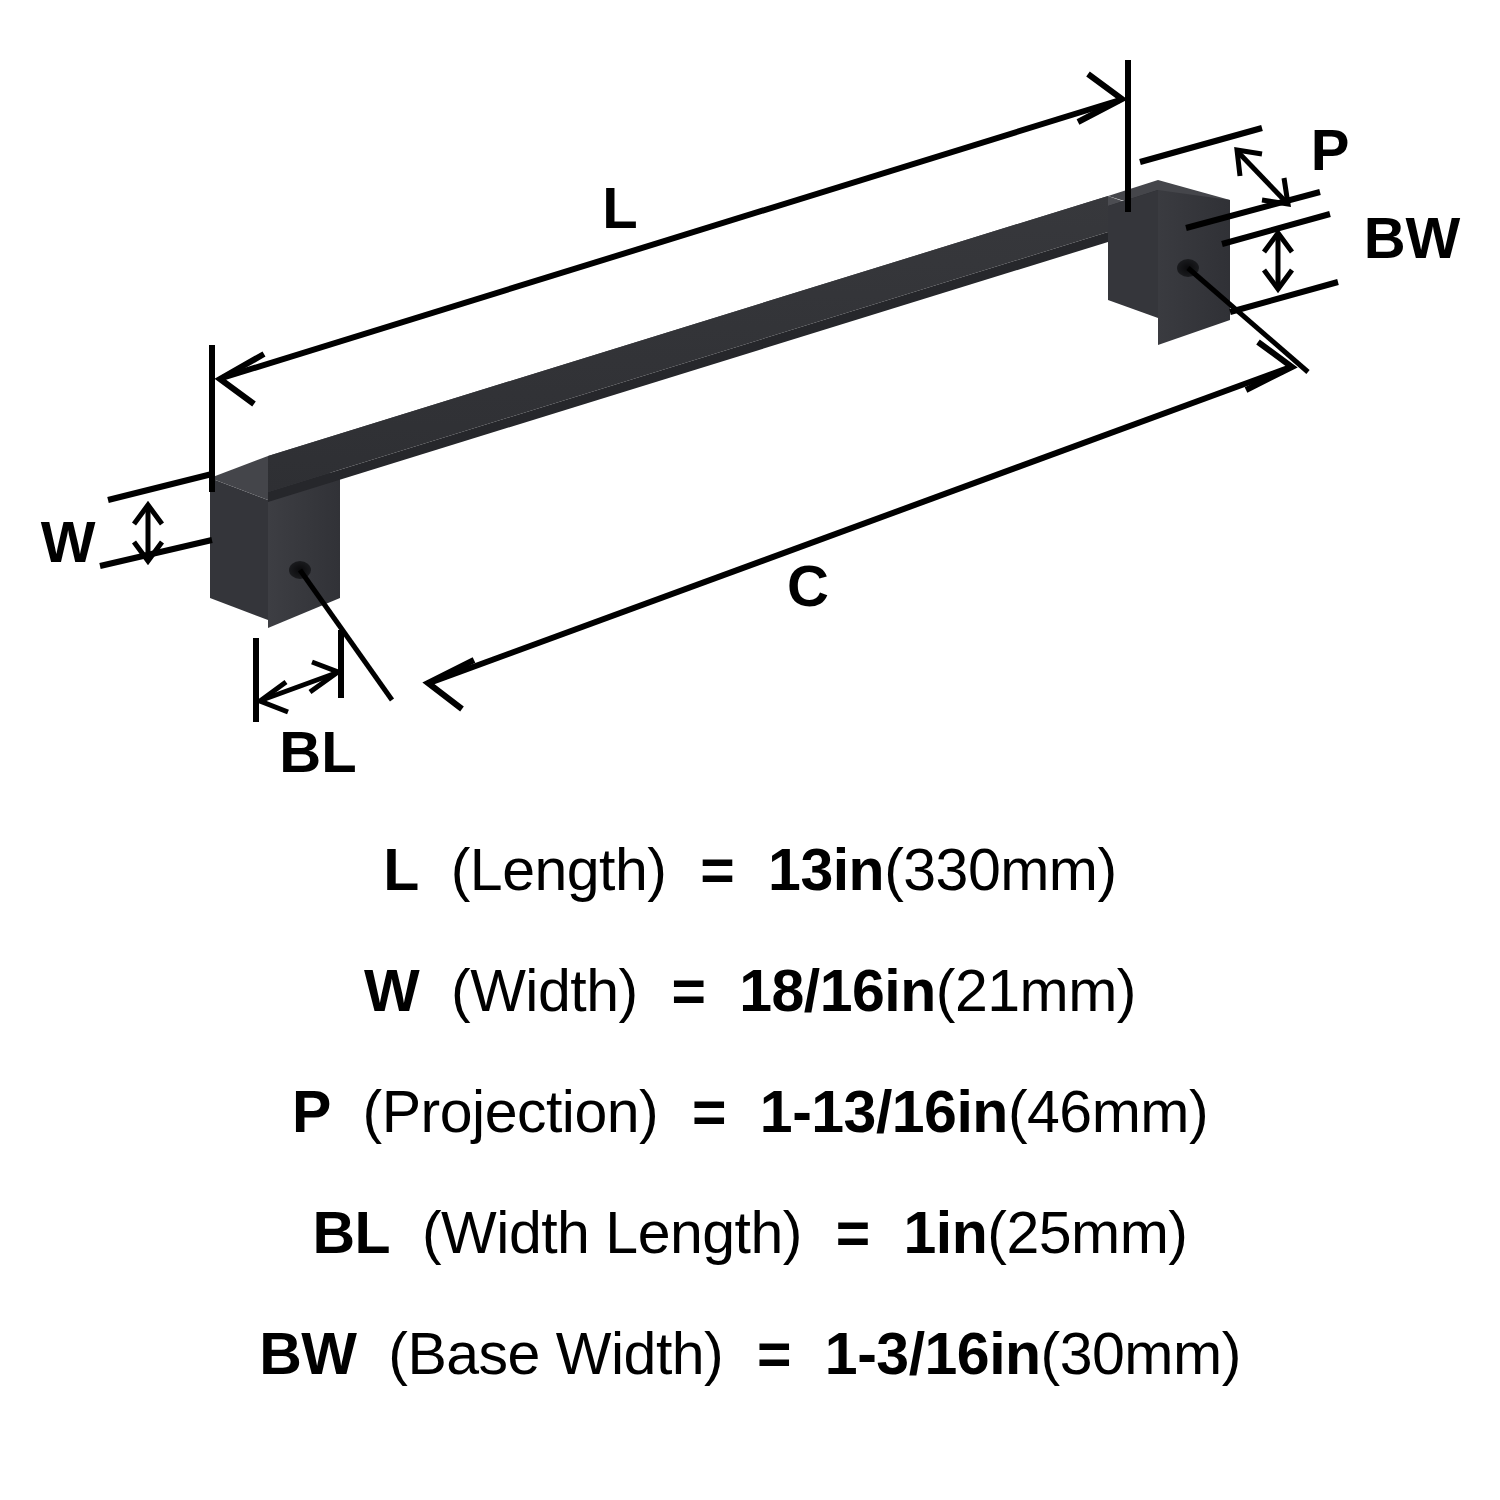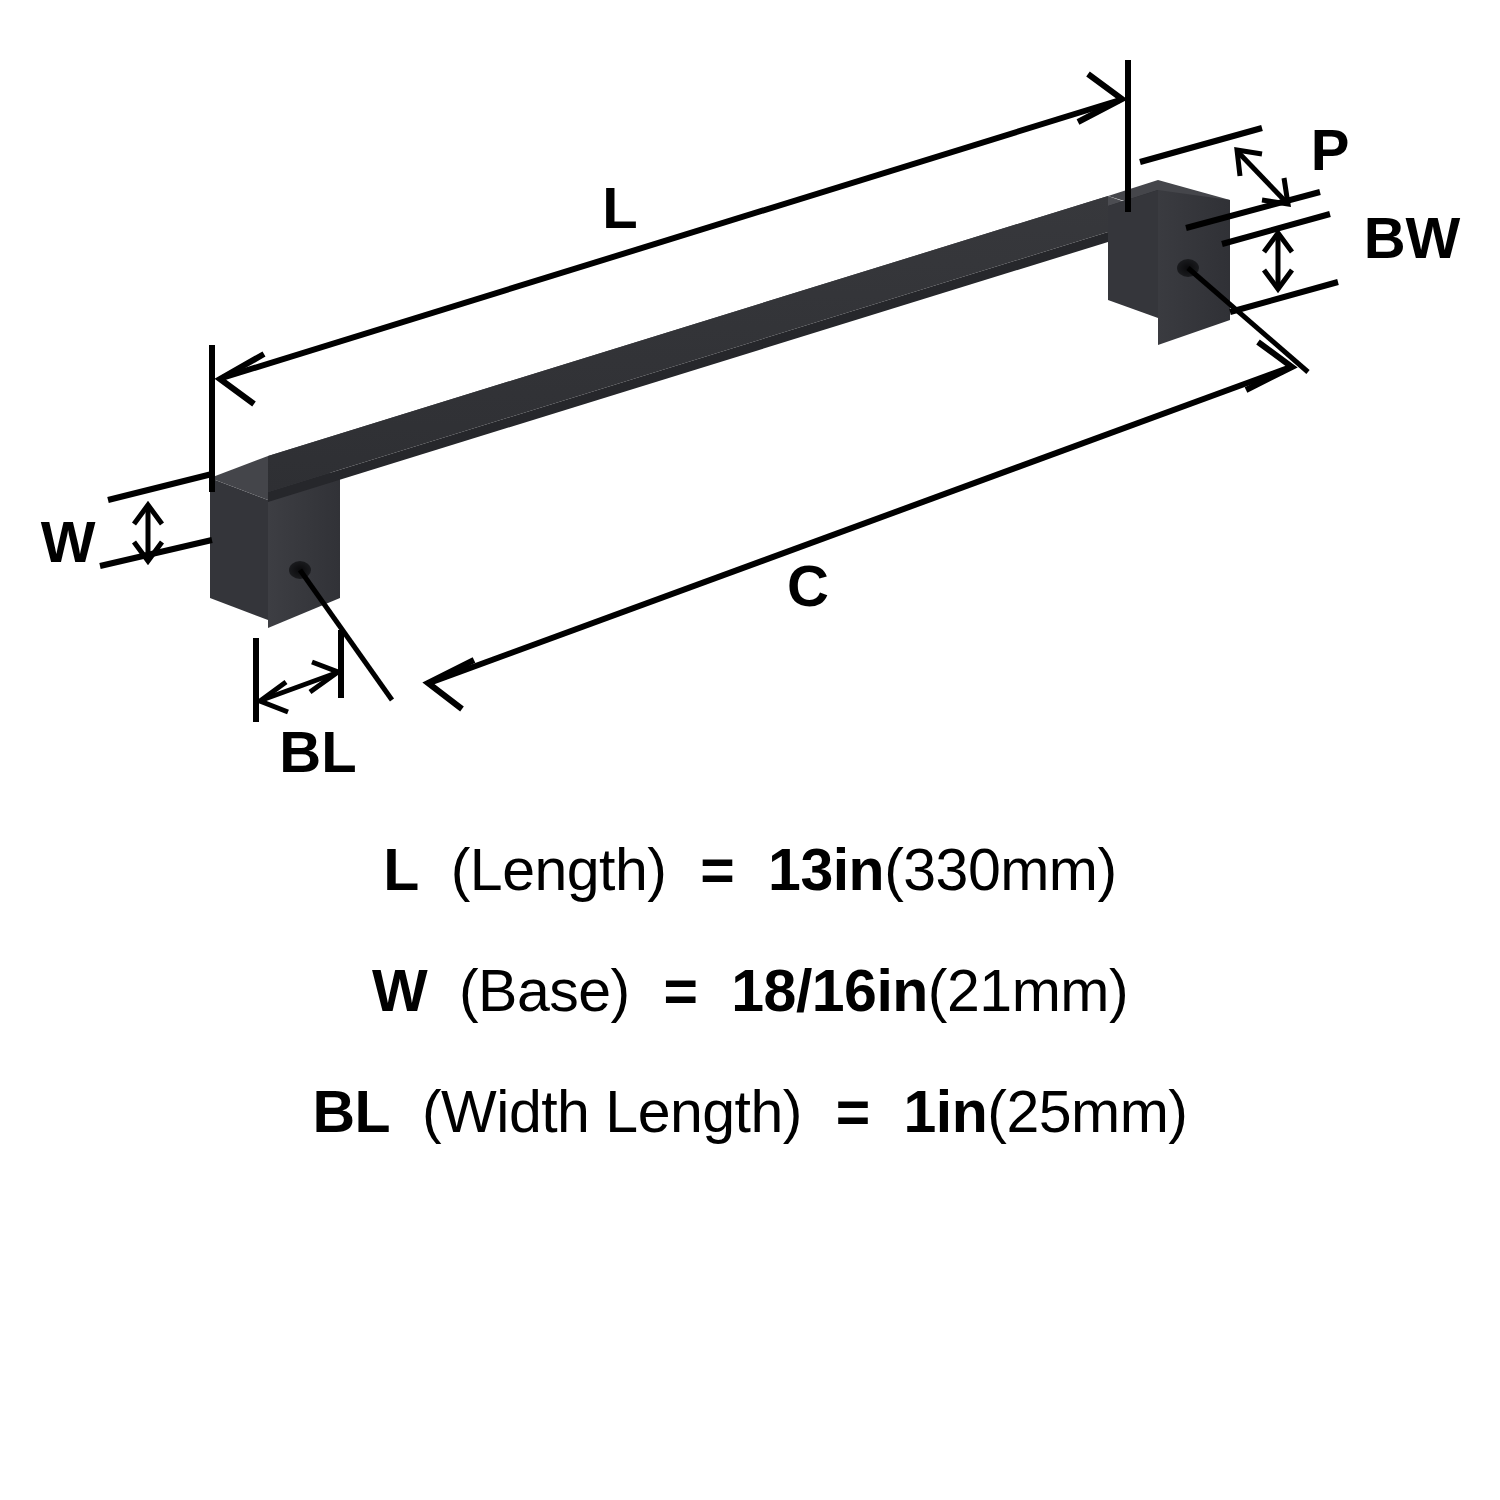--- a/index.html
+++ b/index.html
@@ -194,27 +194,39 @@
 <div id="spec-list">
   <div class="spec-row">
     <span class="spec-key">L</span>
     <span>&nbsp;</span><span class="spec-name">(Length)</span>
     <span>&nbsp;</span><span class="spec-eq">=</span>
     <span>&nbsp;</span><span class="spec-val">13in</span><span class="spec-metric">(330mm)</span>
   </div>
 
   <div class="spec-row">
     <span class="spec-key">W</span>
-    <span>&nbsp;</span><span class="spec-name">(Base)</span>
+    <span>&nbsp;</span><span class="spec-name">(Width)</span>
     <span>&nbsp;</span><span class="spec-eq">=</span>
     <span>&nbsp;</span><span class="spec-val">18/16in</span><span class="spec-metric">(21mm)</span>
   </div>
 
+  <div class="spec-row">
+    <span class="spec-key">P</span>
+    <span>&nbsp;</span><span class="spec-name">(Projection)</span>
+    <span>&nbsp;</span><span class="spec-eq">=</span>
+    <span>&nbsp;</span><span class="spec-val">1-13/16in</span><span class="spec-metric">(46mm)</span>
+  </div>
 
 
   <div class="spec-row">
     <span class="spec-key">BL</span>
     <span>&nbsp;</span><span class="spec-name">(Width Length)</span>
     <span>&nbsp;</span><span class="spec-eq">=</span>
     <span>&nbsp;</span><span class="spec-val">1in</span><span class="spec-metric">(25mm)</span>
   </div>
 
+  <div class="spec-row">
+    <span class="spec-key">BW</span>
+    <span>&nbsp;</span><span class="spec-name">(Base Width)</span>
+    <span>&nbsp;</span><span class="spec-eq">=</span>
+    <span>&nbsp;</span><span class="spec-val">1-3/16in</span><span class="spec-metric">(30mm)</span>
+  </div>
 </div>
 
 </body></html>

